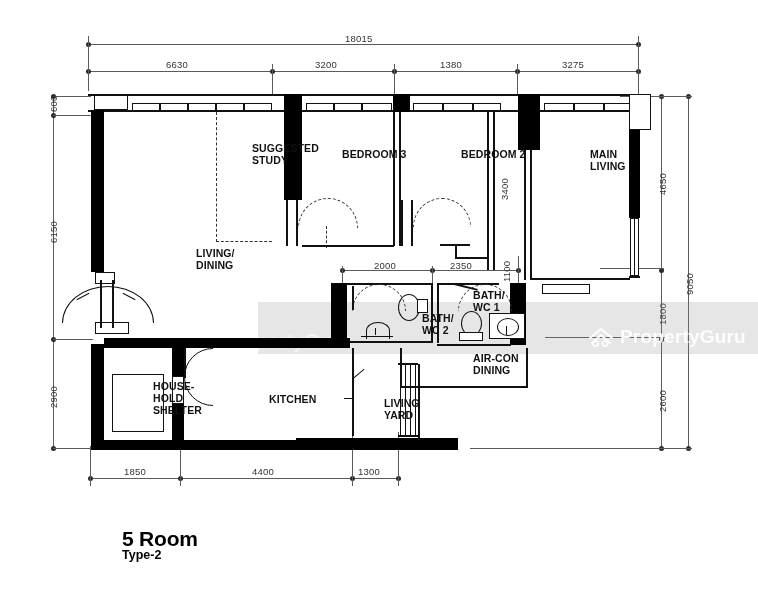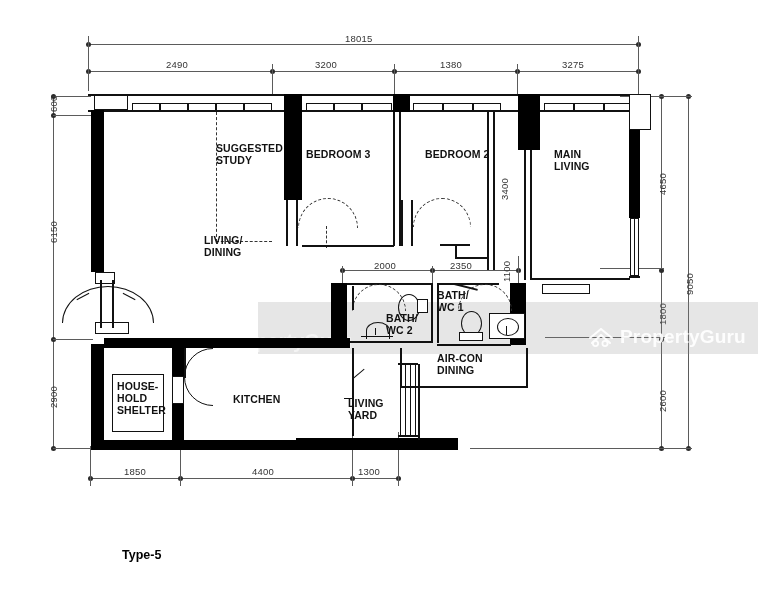--- a/index.html
+++ b/index.html
@@ -18,21 +18,21 @@
           white-space:nowrap;letter-spacing:.2px;}
   .vtxt{transform-origin:0 0;transform:rotate(-90deg);}
   .tick{position:absolute;width:5px;height:5px;border-radius:50%;background:#2b2b2b;}
   .dash{position:absolute;border-top:1.3px dashed #333;}
   .dashv{position:absolute;border-left:1.3px dashed #333;}
   .arc{position:absolute;border:1.2px solid #111;border-radius:50%;
        background:transparent;}
   .arcd{position:absolute;border:1.2px dashed #333;border-radius:50%;
        background:transparent;}
   .win{position:absolute;border:1.2px solid #111;background:#fff;box-sizing:border-box;}
-  .room-lbl{font-size:10.5px;}
+  .room-lbl{font-size:10.5px;padding-left:36px;}
   
   #wmband{position:absolute;background:rgba(140,140,140,.22);}
   #wm{position:absolute;display:flex;align-items:center;gap:6px;
       color:#ffffff;font-size:19px;font-weight:600;opacity:.92;}
   #wmtext{font-weight:600;letter-spacing:.2px;}
   #wmghost{position:absolute;color:rgba(255,255,255,.55);font-size:20px;
            font-weight:600;white-space:nowrap;}
   
   #title1{position:absolute;font-size:21px;font-weight:bold;letter-spacing:-.2px;}
   #title2{position:absolute;font-size:12.5px;font-weight:bold;}
@@ -46,21 +46,21 @@
   <div class="tick" style="left:86px;top:42px;"></div>
   <div class="tick" style="left:636px;top:42px;"></div>
   <div class="dimtxt" style="left:345px;top:33px;">18015</div>
 
   <div class="dim" style="left:88px;top:71px;width:552px;height:1px;"></div>
   <div class="tick" style="left:86px;top:69px;"></div>
   <div class="tick" style="left:270px;top:69px;"></div>
   <div class="tick" style="left:392px;top:69px;"></div>
   <div class="tick" style="left:515px;top:69px;"></div>
   <div class="tick" style="left:636px;top:69px;"></div>
-  <div class="dimtxt" style="left:166px;top:59px;">2490</div>
+  <div class="dimtxt" style="left:166px;top:59px;">6630</div>
   <div class="dimtxt" style="left:315px;top:59px;">3200</div>
   <div class="dimtxt" style="left:440px;top:59px;">1380</div>
   <div class="dimtxt" style="left:562px;top:59px;">3275</div>
 
   <div class="dim" style="left:88px;top:36px;width:1px;height:55px;"></div>
   <div class="dim" style="left:272px;top:64px;width:1px;height:32px;"></div>
   <div class="dim" style="left:394px;top:64px;width:1px;height:32px;"></div>
   <div class="dim" style="left:517px;top:64px;width:1px;height:32px;"></div>
   <div class="dim" style="left:638px;top:36px;width:1px;height:60px;"></div>
 
@@ -272,30 +272,31 @@
   <div class="wall" style="left:180px;top:440px;width:178px;height:10px;"></div>
   <div class="wall" style="left:296px;top:438px;width:162px;height:12px;"></div>
   <div class="ln" style="left:418px;top:364px;width:1.6px;height:76px;"></div>
 
   <div class="txt room-lbl" style="left:216px;top:143px;">SUGGESTED
 STUDY</div>
   <div class="txt room-lbl" style="left:306px;top:149px;">BEDROOM 3</div>
   <div class="txt room-lbl" style="left:425px;top:149px;">BEDROOM 2</div>
   <div class="txt room-lbl" style="left:554px;top:149px;">MAIN
 LIVING</div>
-  <div class="txt room-lbl" style="left:160px;top:235px;margin-left:44px;">LIVING/
+  <div class="txt room-lbl" style="left:160px;top:248px;">LIVING/
 DINING</div>
   <div class="txt room-lbl" style="left:437px;top:290px;">BATH/
 WC 1</div>
   <div class="txt room-lbl" style="left:386px;top:313px;">BATH/
 WC 2</div>
   <div class="txt room-lbl" style="left:437px;top:353px;">AIR-CON
 DINING</div>
   <div class="txt room-lbl" style="left:348px;top:398px;">LIVING
 YARD</div>
   <div class="txt room-lbl" style="left:233px;top:394px;">KITCHEN</div>
   <div class="txt room-lbl" style="left:117px;top:381px;">HOUSE-
 HOLD
 SHELTER</div>
 
-  <div id="title2" style="left:122px;top:548px;">Type-5</div>
+  <div id="title1" style="left:122px;top:527px;">5 Room</div>
+  <div id="title2" style="left:122px;top:548px;">Type-2</div>
 
 </div>
 
 </body></html>

